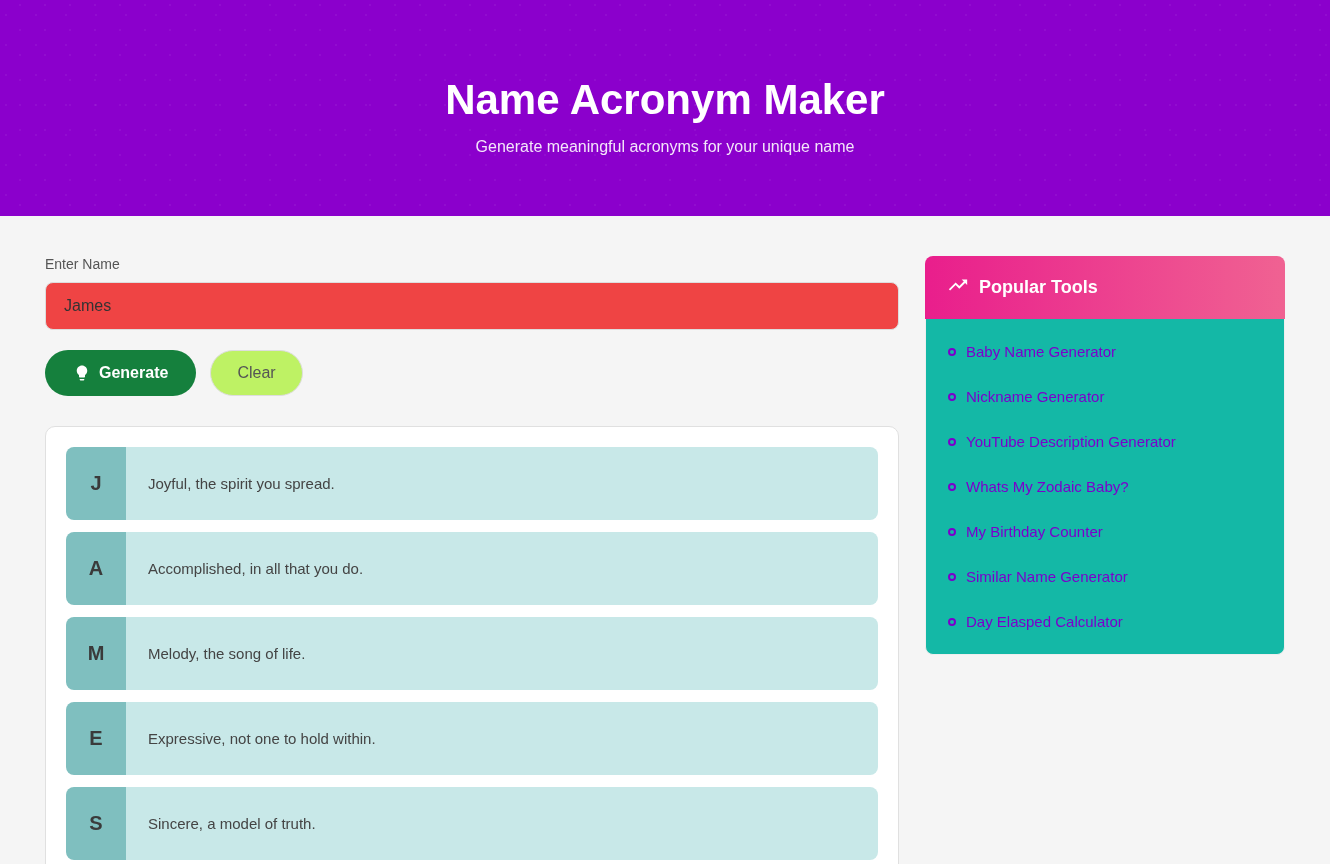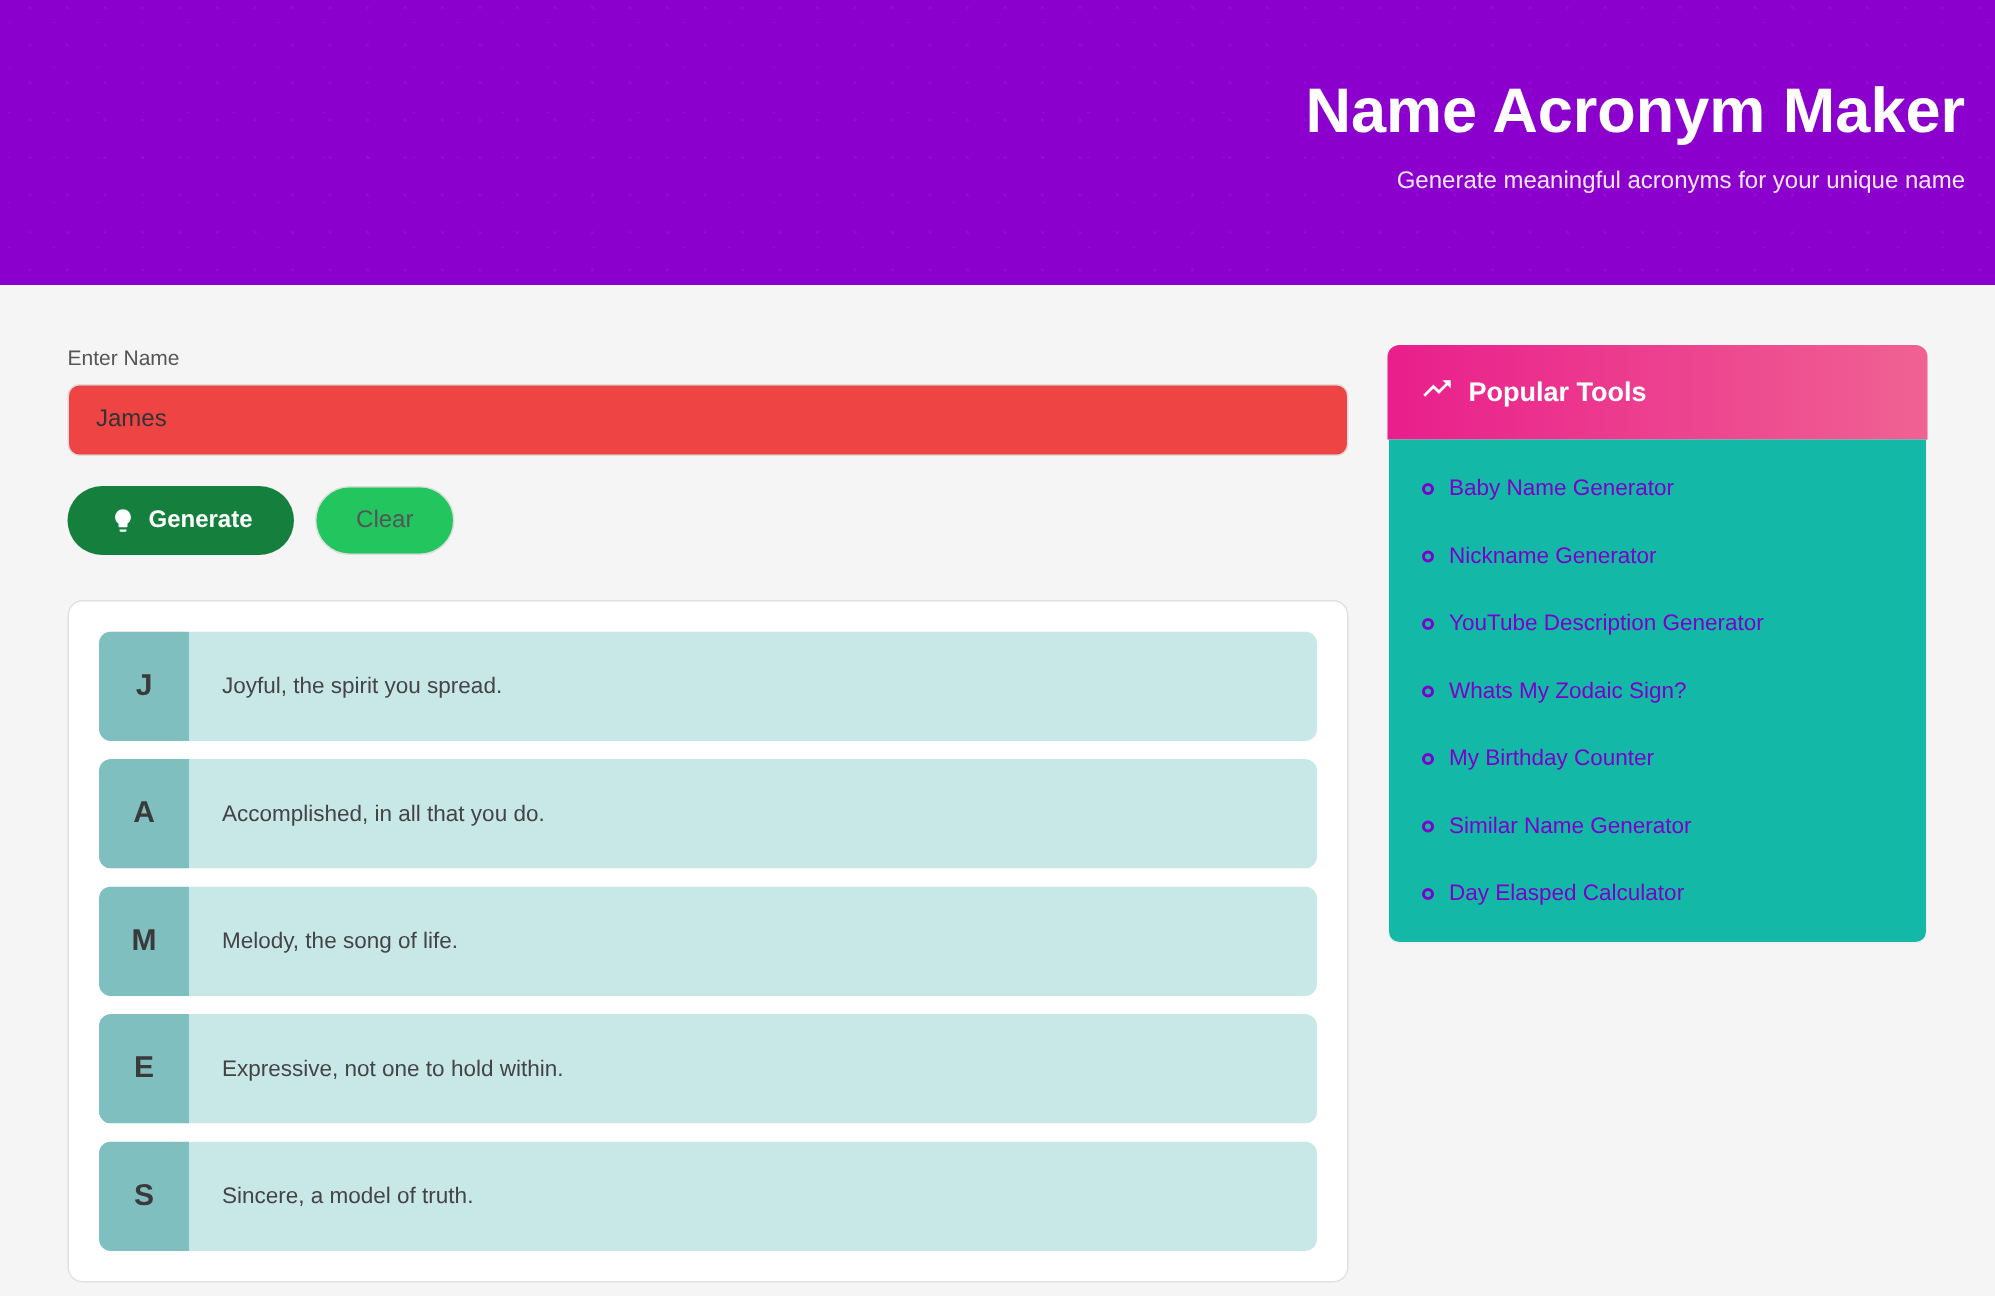--- a/index.html
+++ b/index.html
@@ -4,22 +4,22 @@
   <style>
     * { margin: 0; padding: 0; box-sizing: border-box; }
     body { font-family: -apple-system, BlinkMacSystemFont, 'Segoe UI', Arial, sans-serif; background: #f5f5f5; min-height: 864px; }
 
     
     .header {
       background: #8B00CC;
       background-image: radial-gradient(ellipse at 20% 50%, rgba(255,255,255,0.05) 1px, transparent 1px),
                         radial-gradient(ellipse at 80% 20%, rgba(255,255,255,0.05) 1px, transparent 1px);
       background-size: 30px 30px, 25px 25px;
-      padding: 50px 20px 60px;
-      text-align: right;
+      padding: 76px 20px 60px;
+      text-align: center;
       color: white;
     }
     .header h1 {
       font-size: 42px;
       font-weight: 800;
       margin-bottom: 14px;
     }
     .header p {
       font-size: 16px;
       opacity: 0.9;
@@ -79,21 +79,21 @@
       font-weight: 600;
       cursor: pointer;
     }
 
     .bulb-icon {
       width: 18px;
       height: 18px;
     }
 
     .clear-btn {
-      background: #22c55e;
+      background: #bef264;
       color: #555;
       border: 1.5px solid #ddd;
       border-radius: 50px;
       padding: 13px 26px;
       font-size: 16px;
       cursor: pointer;
       text-align: center;
     }
 
     
@@ -255,21 +255,21 @@
         <div class="tool-item">
           <div class="tool-dot"></div>
           <span>Nickname Generator</span>
         </div>
         <div class="tool-item">
           <div class="tool-dot"></div>
           <span>YouTube Description Generator</span>
         </div>
         <div class="tool-item">
           <div class="tool-dot"></div>
-          <span>Whats My Zodaic Sign?</span>
+          <span>Whats My Zodaic Baby?</span>
         </div>
         <div class="tool-item">
           <div class="tool-dot"></div>
           <span>My Birthday Counter</span>
         </div>
         <div class="tool-item">
           <div class="tool-dot"></div>
           <span>Similar Name Generator</span>
         </div>
         <div class="tool-item">

